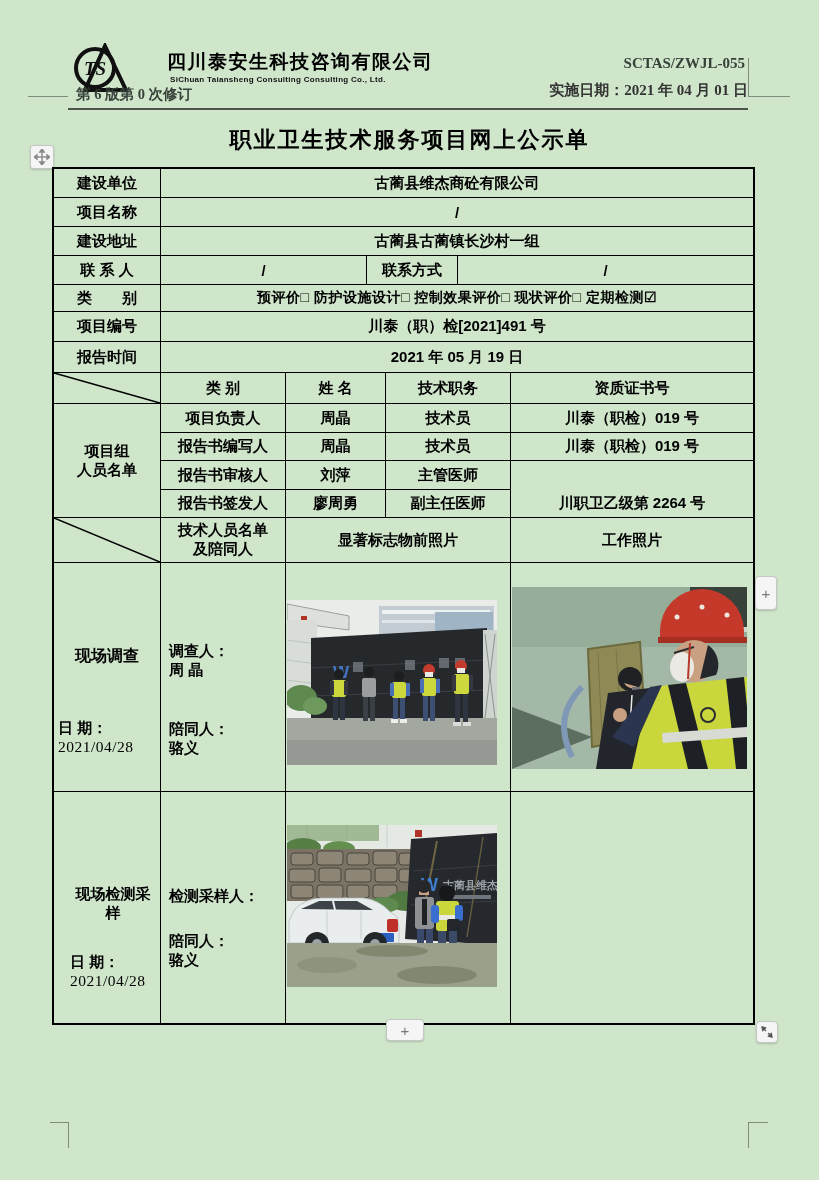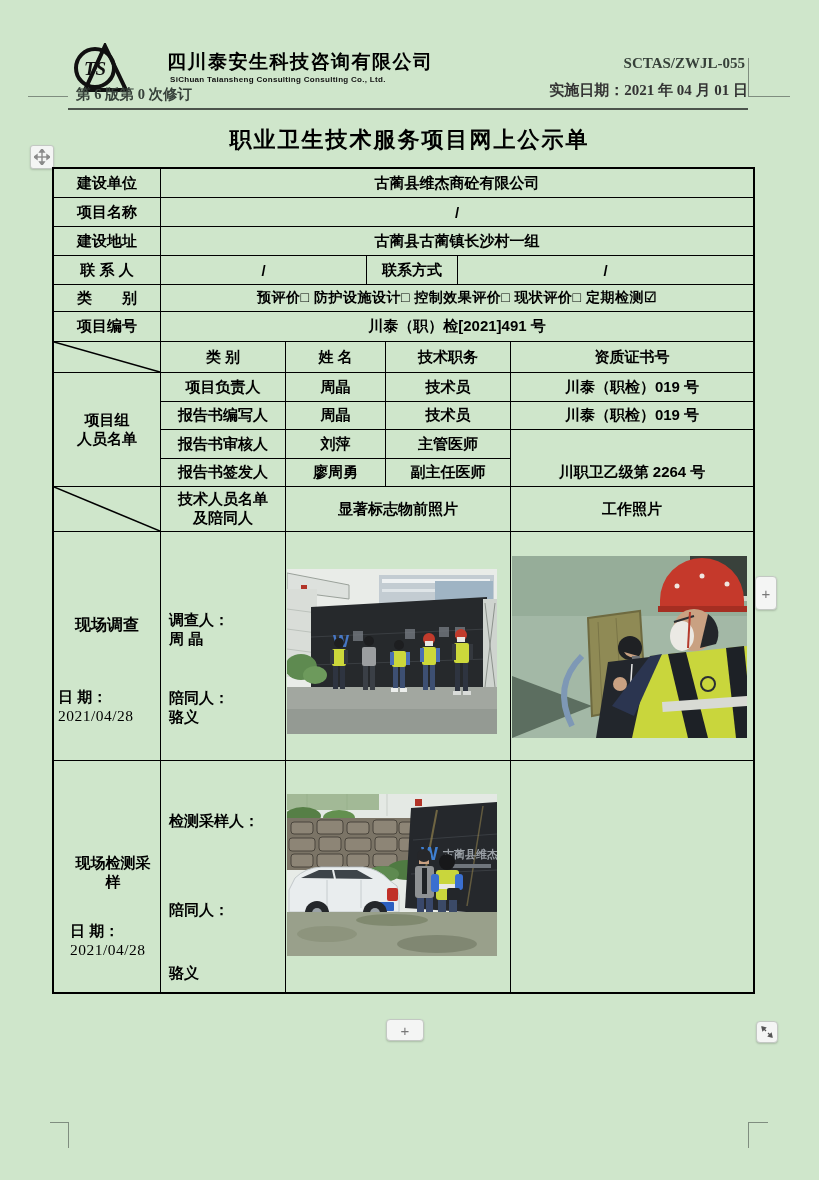--- a/index.html
+++ b/index.html
@@ -109,20 +109,24 @@
   <div class="tr" style="height:27px">
     <div class="c" style="width:107px">类　　别</div>
     <div class="c grow last cat-val">预评价□  防护设施设计□  控制效果评价□  现状评价□  定期检测☑</div>
   </div>
 
   <div class="tr" style="height:30px">
     <div class="c" style="width:107px">项目编号</div>
     <div class="c grow last">川泰（职）检[2021]491 号</div>
   </div>
 
+  <div class="tr" style="height:31px">
+    <div class="c" style="width:107px">报告时间</div>
+    <div class="c grow last">2021 年 05 月 19 日</div>
+  </div>
 
   <div class="tr" style="height:31px">
     <div class="c diag" style="width:107px">
       <svg preserveAspectRatio="none" viewBox="0 0 100 100">
           <line x1="0" y1="0" x2="100" y2="100" stroke="#000" stroke-width="1.6" vector-effect="non-scaling-stroke"></line>
         </svg>
     </div>
     <div class="c" style="width:125px">类  别</div>
     <div class="c" style="width:100px">姓  名</div>
     <div class="c" style="width:125px">技术职务</div>
@@ -292,21 +296,21 @@
       </svg>
     </div>
   </div>
 
   <div class="tr" style="height:231px">
     <div class="c left-cell bot" style="width:107px;padding:60px 4px 0 16px;">
       <div class="act-name" style="font-size:15px;">现场检测采样</div>
       <div class="small-lab" style="margin-top:30px;">日 期：</div>
       <div class="datetxt">2021/04/28</div>
     </div>
-    <div class="c left-cell bot" style="width:125px;padding:42px 6px 0 8px;gap:44px;">
+    <div class="c left-cell bot" style="width:125px;padding:42px 6px 0 8px;">
       <div class="small-lab">检测采样人：</div>
       <div class="small-lab" style="margin-top:26px;">陪同人：</div>
       <div style="font-weight:600;">骆义</div>
     </div>
     <div class="c bot" style="width:225px;align-items:flex-start;justify-content:flex-start;text-align:center;">
 
       <svg class="photo" width="210" height="162" viewBox="0 0 210 162" style="margin:33px 0 0 1px;">
         <rect width="210" height="162" fill="#e7ebe7"></rect>
         <rect x="0" y="0" width="210" height="26" fill="#e4e9e4"></rect>
         <line x1="20" y1="0" x2="20" y2="24" stroke="#c9cfc9"></line>

